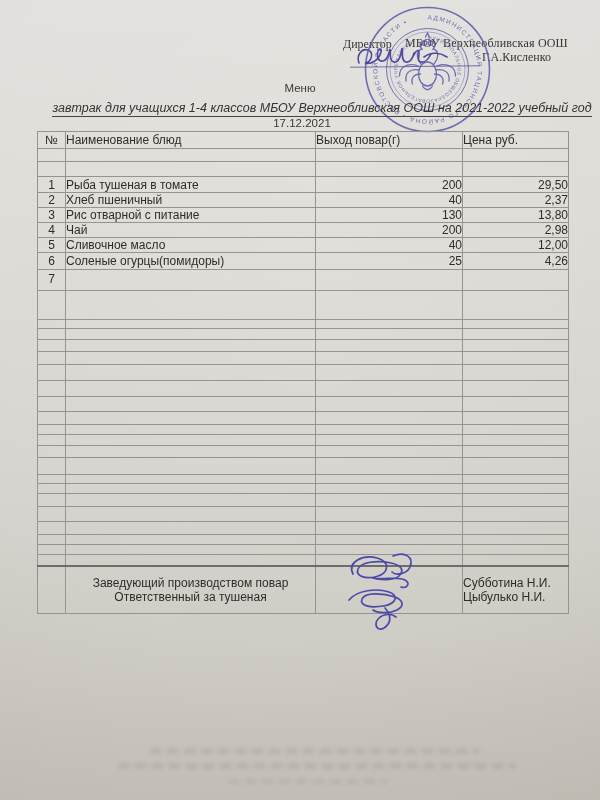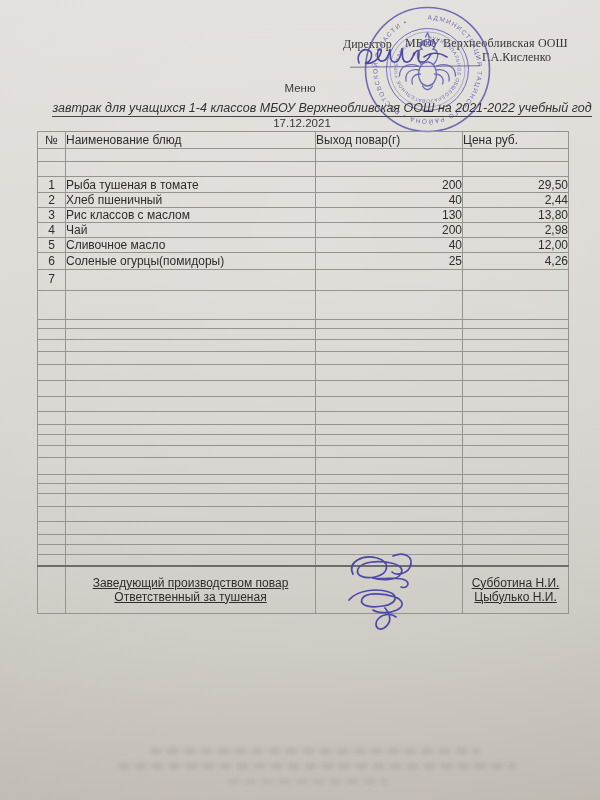--- a/index.html
+++ b/index.html
@@ -58,27 +58,27 @@
     border:1px solid #96948f;padding:0;overflow:hidden;white-space:nowrap;
     font:12px "Liberation Sans",sans-serif;color:#2e2d2a;vertical-align:middle;
   }
   td.head{font-size:11.5px;color:#3b3a31;}
   td.num{text-align:center;font-size:11.5px;color:#33322c;}
   td.name{padding-left:7px;text-align:left;}
   td.out,td.price{text-align:right;padding-right:7px;}
   tr.first-data td{border-top:1.6px solid #7b7975;}
   tr.row7 td{vertical-align:top;}
   tr.row7 td.num{padding-top:2px;}
-  tr.footer-row td{border-top:2px solid #6f6d69;text-decoration:underline;}
+  tr.footer-row td{border-top:2px solid #6f6d69;}
   td.roles,td.names{
     font-family:"Liberation Serif",serif;font-size:12.5px;color:#2c2b28;
     vertical-align:top;padding-top:6px;line-height:18px;
   }
   td.roles{text-align:center;}
-  td.names{text-align:center;padding-left:15px;margin-top:38px;}
+  td.names{text-align:left;padding-left:15px;margin-top:38px;}
   .footer-sigs{position:absolute;left:333px;top:549px;z-index:6;}
   
   .smudge{
     position:absolute;height:6px;border-radius:3px;opacity:.33;filter:blur(2.3px);
     background:repeating-linear-gradient(90deg, rgba(122,116,106,.55) 0 11px, rgba(122,116,106,.08) 11px 17px);
   }
   .smudge.s1{left:150px;top:748px;width:330px;}
   .smudge.s2{left:118px;top:763px;width:398px;}
   .smudge.s3{left:228px;top:779px;width:160px;height:5px;opacity:.28;}
 </style>
@@ -166,25 +166,25 @@
         <tr class="first-data" style="height: 16px;">
           <td class="num">1</td>
           <td class="name">Рыба тушеная в томате</td>
           <td class="out">200</td>
           <td class="price">29,50</td>
         </tr>
         <tr style="height: 15px;">
           <td class="num">2</td>
           <td class="name">Хлеб пшеничный</td>
           <td class="out">40</td>
-          <td class="price">2,44</td>
+          <td class="price">2,37</td>
         </tr>
         <tr style="height: 15px;">
           <td class="num">3</td>
-          <td class="name">Рис классов с маслом</td>
+          <td class="name">Рис отварной с питание</td>
           <td class="out">130</td>
           <td class="price">13,80</td>
         </tr>
         <tr style="height: 15px;">
           <td class="num">4</td>
           <td class="name">Чай</td>
           <td class="out">200</td>
           <td class="price">2,98</td>
         </tr>
         <tr style="height: 15px;">

